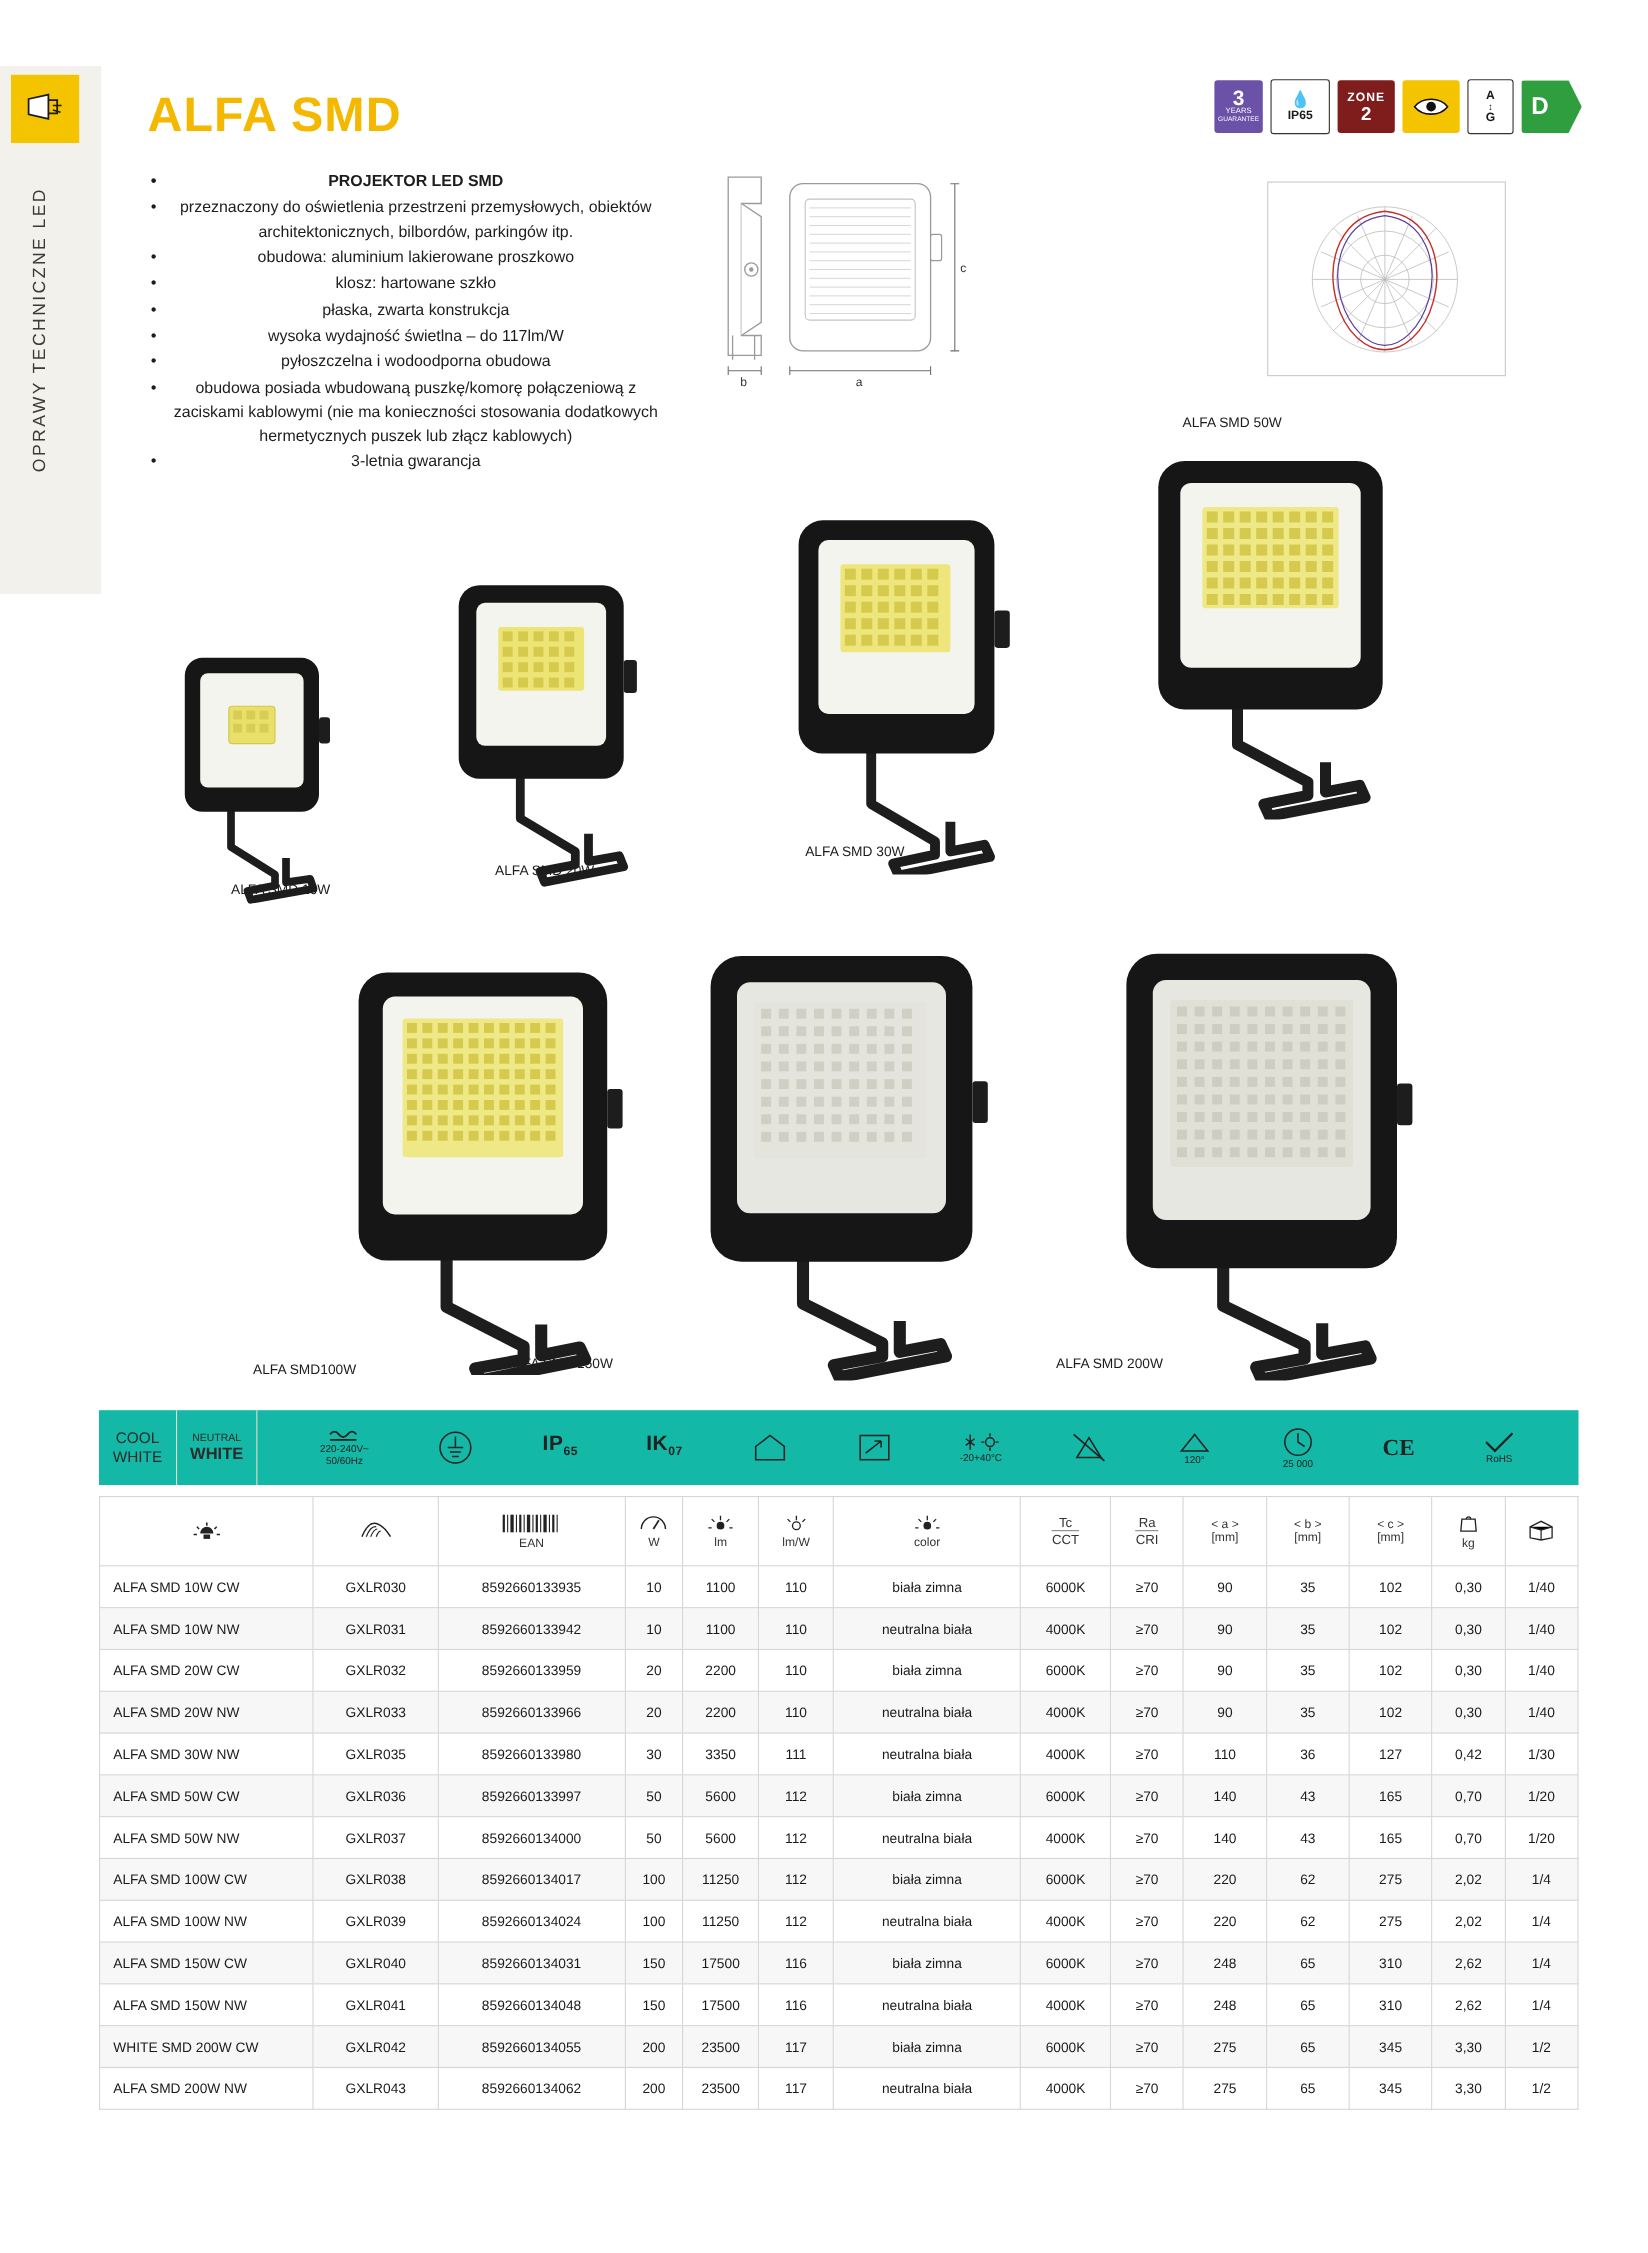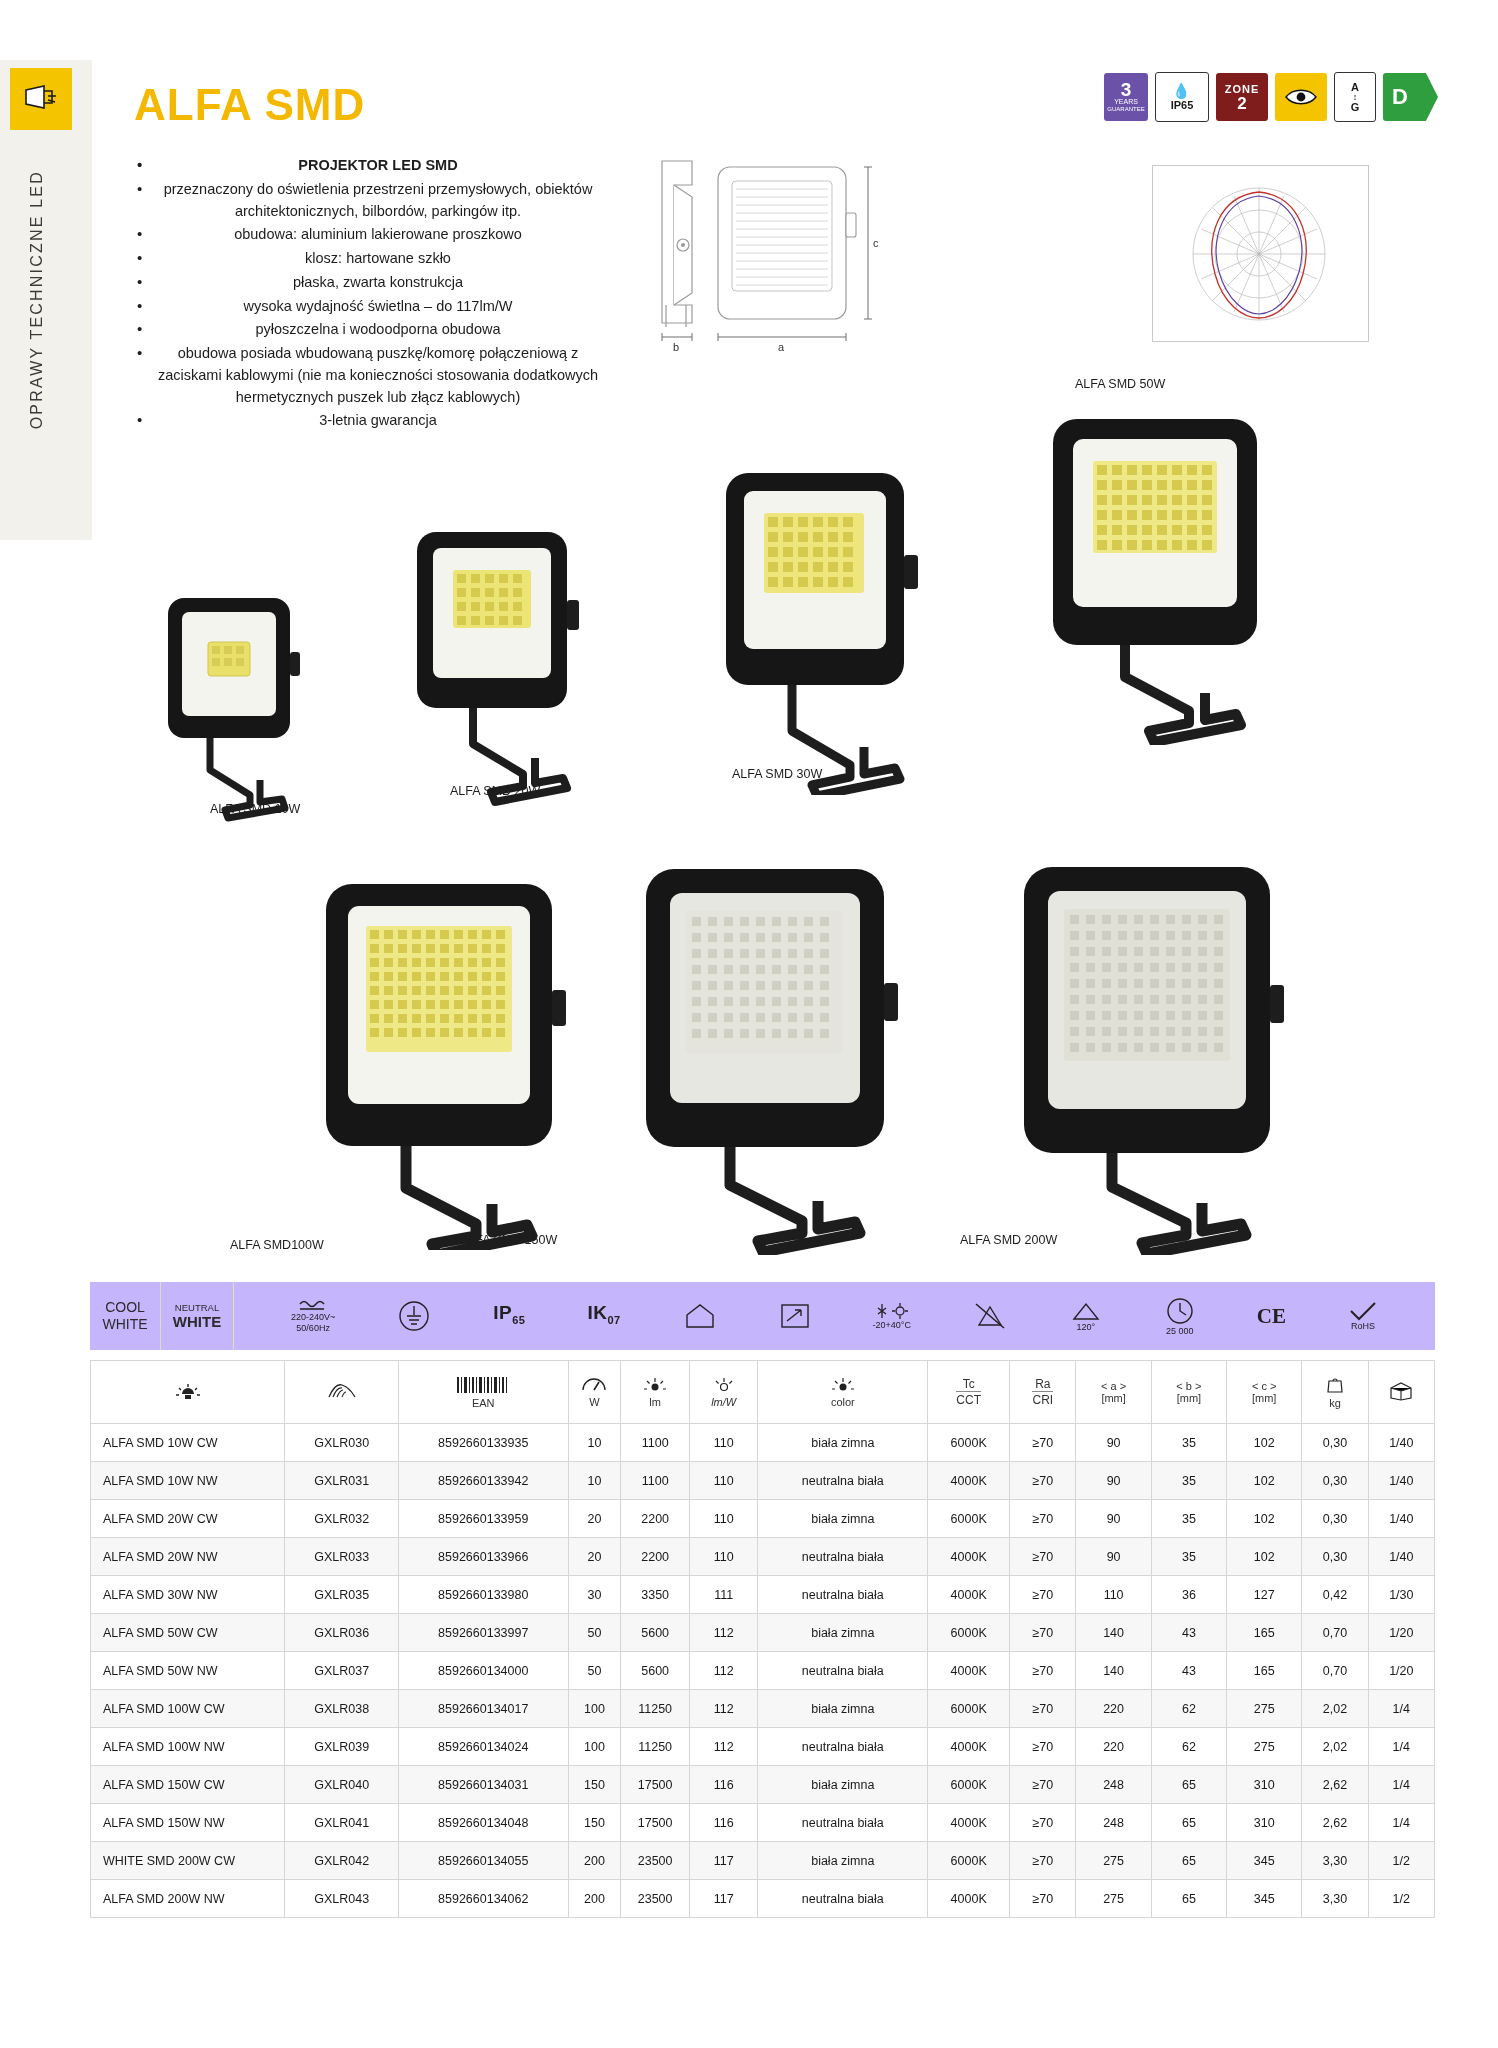--- a/index.html
+++ b/index.html
@@ -63,21 +63,21 @@
     clip-path:polygon(0 0,78% 0,100% 50%,78% 100%,0 100%);justify-content:flex-start;padding-left:9px;}
   
   .drawing{position:absolute;left:640px;top:155px;width:320px;height:200px;}
   .polar{position:absolute;left:1152px;top:165px;width:215px;height:175px;border:1px solid #c9c9c9;background:#fff;}
   
   .prod{position:absolute;}
   .prod .cap{position:absolute;left:50%;transform:translateX(-50%);white-space:nowrap;
     font-size:12.5px;color:#1d1d1d;}
   
   .symbolbar{position:absolute;left:90px;top:1282px;width:1345px;height:68px;
-    background:#c4b5fd;display:flex;align-items:center;}
+    background:#14b8a6;display:flex;align-items:center;}
   .cw{width:70px;height:68px;border-right:1px solid #e2dcc4;display:flex;flex-direction:column;
     align-items:center;justify-content:center;font-size:14px;color:#2b2b2b;line-height:17px;}
   .nw{width:72px;height:68px;border-right:1px solid #e2dcc4;display:flex;flex-direction:column;
     align-items:center;justify-content:center;color:#2b2b2b;}
   .nw .s{font-size:9.5px;}
   .nw .b{font-size:15px;font-weight:bold;}
   .symbols{flex:1;display:flex;align-items:center;justify-content:space-around;padding:0 26px;}
   .sym{display:flex;flex-direction:column;align-items:center;justify-content:center;
     font-size:9px;color:#222;text-align:center;line-height:11px;}
   .sym .big{font-size:19px;font-weight:bold;letter-spacing:0.5px;}
@@ -90,21 +90,21 @@
   tbody tr:nth-child(odd){background:#ffffff;}
   tbody tr:nth-child(even){background:#f7f7f7;}
   td.name{text-align:left;padding-left:12px;font-size:12.5px;}
   .hdr-sub{font-size:11px;display:block;}
   .hdr-ico{font-size:14px;display:block;line-height:16px;}
   .col-name{width:172px;}
   .col-code{width:100px;}
   .col-ean{width:150px;}
   .col-w{width:46px;}
   .col-lm{width:60px;}
-  .col-lmw{width:60px;font-style:italic;}
+  .col-lmw{width:60px;}
   .col-color{width:150px;}
   .col-cct{width:72px;}
   .col-ra{width:58px;}
   .col-a{width:66px;}
   .col-b{width:66px;}
   .col-c{width:66px;}
   .col-kg{width:58px;}
   .col-box{width:58px;}
 </style>
 </head>

